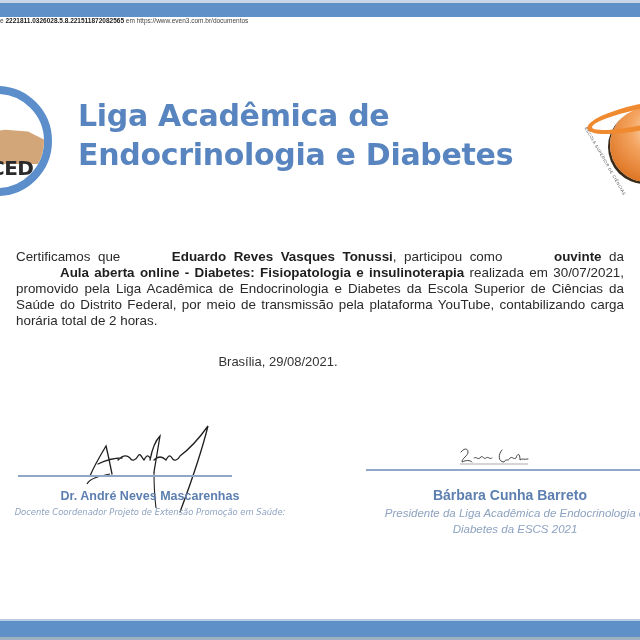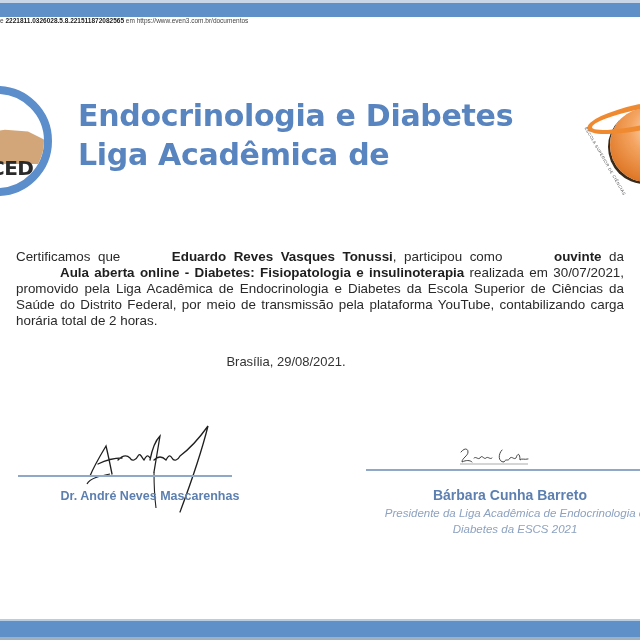--- a/index.html
+++ b/index.html
@@ -78,21 +78,21 @@
   .body-text {
     position: absolute; left: 16px; top: 249px; width: 608px;
     font-family: "Liberation Sans", sans-serif;
     font-size: 13.4px; line-height: 16px; color: #2a2a2a;
     text-align: justify; text-align-last: left;
   }
   .body-text b { color: #1e1e1e; padding-left: 44px; }
 
   .place-date {
     position: absolute; left: 0; top: 354px; width: 552px; text-align: center;
-    font-size: 13px; color: #333; padding-left: 12px;
+    font-size: 13px; color: #333; padding-left: 4px;
   }
   .place-date span { position: relative; left: -2px; }
 
   
   .sig-line {
     position: absolute; height: 1.5px; background: #8fa8c8;
   }
   .sig1-line { left: 18px; top: 475px; width: 214px; }
   .sig2-line { left: 366px; top: 469px; width: 290px; }
   .sig-name {
@@ -129,22 +129,22 @@
   <b>2221811.0326028.5.8.221511872082565</b>
   <span>em https://www.even3.com.br/documentos</span>
 </div>
 
 <div class="logo-left">
   <div class="mountain"></div>
   <div class="acr">CED</div>
 </div>
 
 <div class="title">
+  <div>Liga Acadêmica de</div>
   <div>Endocrinologia e Diabetes</div>
-  <div>Liga Acadêmica de</div>
 </div>
 
 <div class="logo-right">
   <div class="ball"></div>
   <div class="ring"></div>
   <div class="arc-text">ESCOLA SUPERIOR DE CIÊNCIAS</div>
 </div>
 
 <div class="body-text">
   <span>Certificamos que </span><b>Eduardo Reves Vasques Tonussi</b><span>, participou como </span><b>ouvinte</b><span> da </span><b>Aula aberta online - Diabetes: Fisiopatologia e insulinoterapia</b><span> realizada em 30/07/2021, promovido pela Liga Acadêmica de Endocrinologia e Diabetes da Escola Superior de Ciências da Saúde do Distrito Federal, por meio de transmissão pela plataforma YouTube, contabilizando carga horária total de 2 horas.</span>
@@ -159,20 +159,21 @@
            M34 40 C 38 36, 42 34, 46 38 C 48 42, 52 40, 54 36 C 56 32, 58 38, 60 40 C 62 36, 64 34, 66 38
            M66 40 C 68 30, 72 20, 76 16 C 74 28, 72 40, 70 52
            M70 40 C 74 36, 78 36, 82 40 C 84 36, 86 34, 88 38 C 90 42, 94 40, 96 36
            M96 36 C 104 30, 114 20, 124 6 C 118 30, 108 60, 96 92" fill="none" stroke="#1f1f1f" stroke-width="1.3" stroke-linecap="round"></path>
   <path d="M26 54 C 16 56, 6 58, 3 64" fill="none" stroke="#1f1f1f" stroke-width="1.2"></path>
   <path d="M70 52 C 70 62, 70 72, 72 88" fill="none" stroke="#1f1f1f" stroke-width="1.1"></path>
 </svg>
 <div class="sig-line sig1-line"></div>
 <div class="sig-name sig1-name">Dr. André Neves Mascarenhas</div>
 <div class="sig-role sig1-role">
+  <div>Docente Coordenador Projeto de Extensão Promoção em Saúde:</div>
 </div>
 
 <svg class="signature-svg" style="left:458px; top:446px;" width="80" height="22" viewBox="0 0 80 22">
   <path d="M3 6 C 6 2, 10 2, 10 6 C 10 10, 4 12, 4 16 C 8 14, 12 14, 14 16
            M16 12 C 18 10, 20 14, 22 12 C 24 8, 26 14, 28 12 C 30 10, 32 14, 34 12
            M44 4 C 40 8, 40 16, 46 16 C 48 12, 50 16, 52 12 C 54 10, 56 14, 58 12 C 60 6, 62 8, 62 14 C 64 12, 66 14, 70 13" fill="none" stroke="#333" stroke-width="0.9" stroke-linecap="round"></path>
   <path d="M2 18 L 70 18" fill="none" stroke="#555" stroke-width="0.5"></path>
 </svg>
 <div class="sig-line sig2-line"></div>
 <div class="sig-name sig2-name">Bárbara Cunha Barreto</div>

